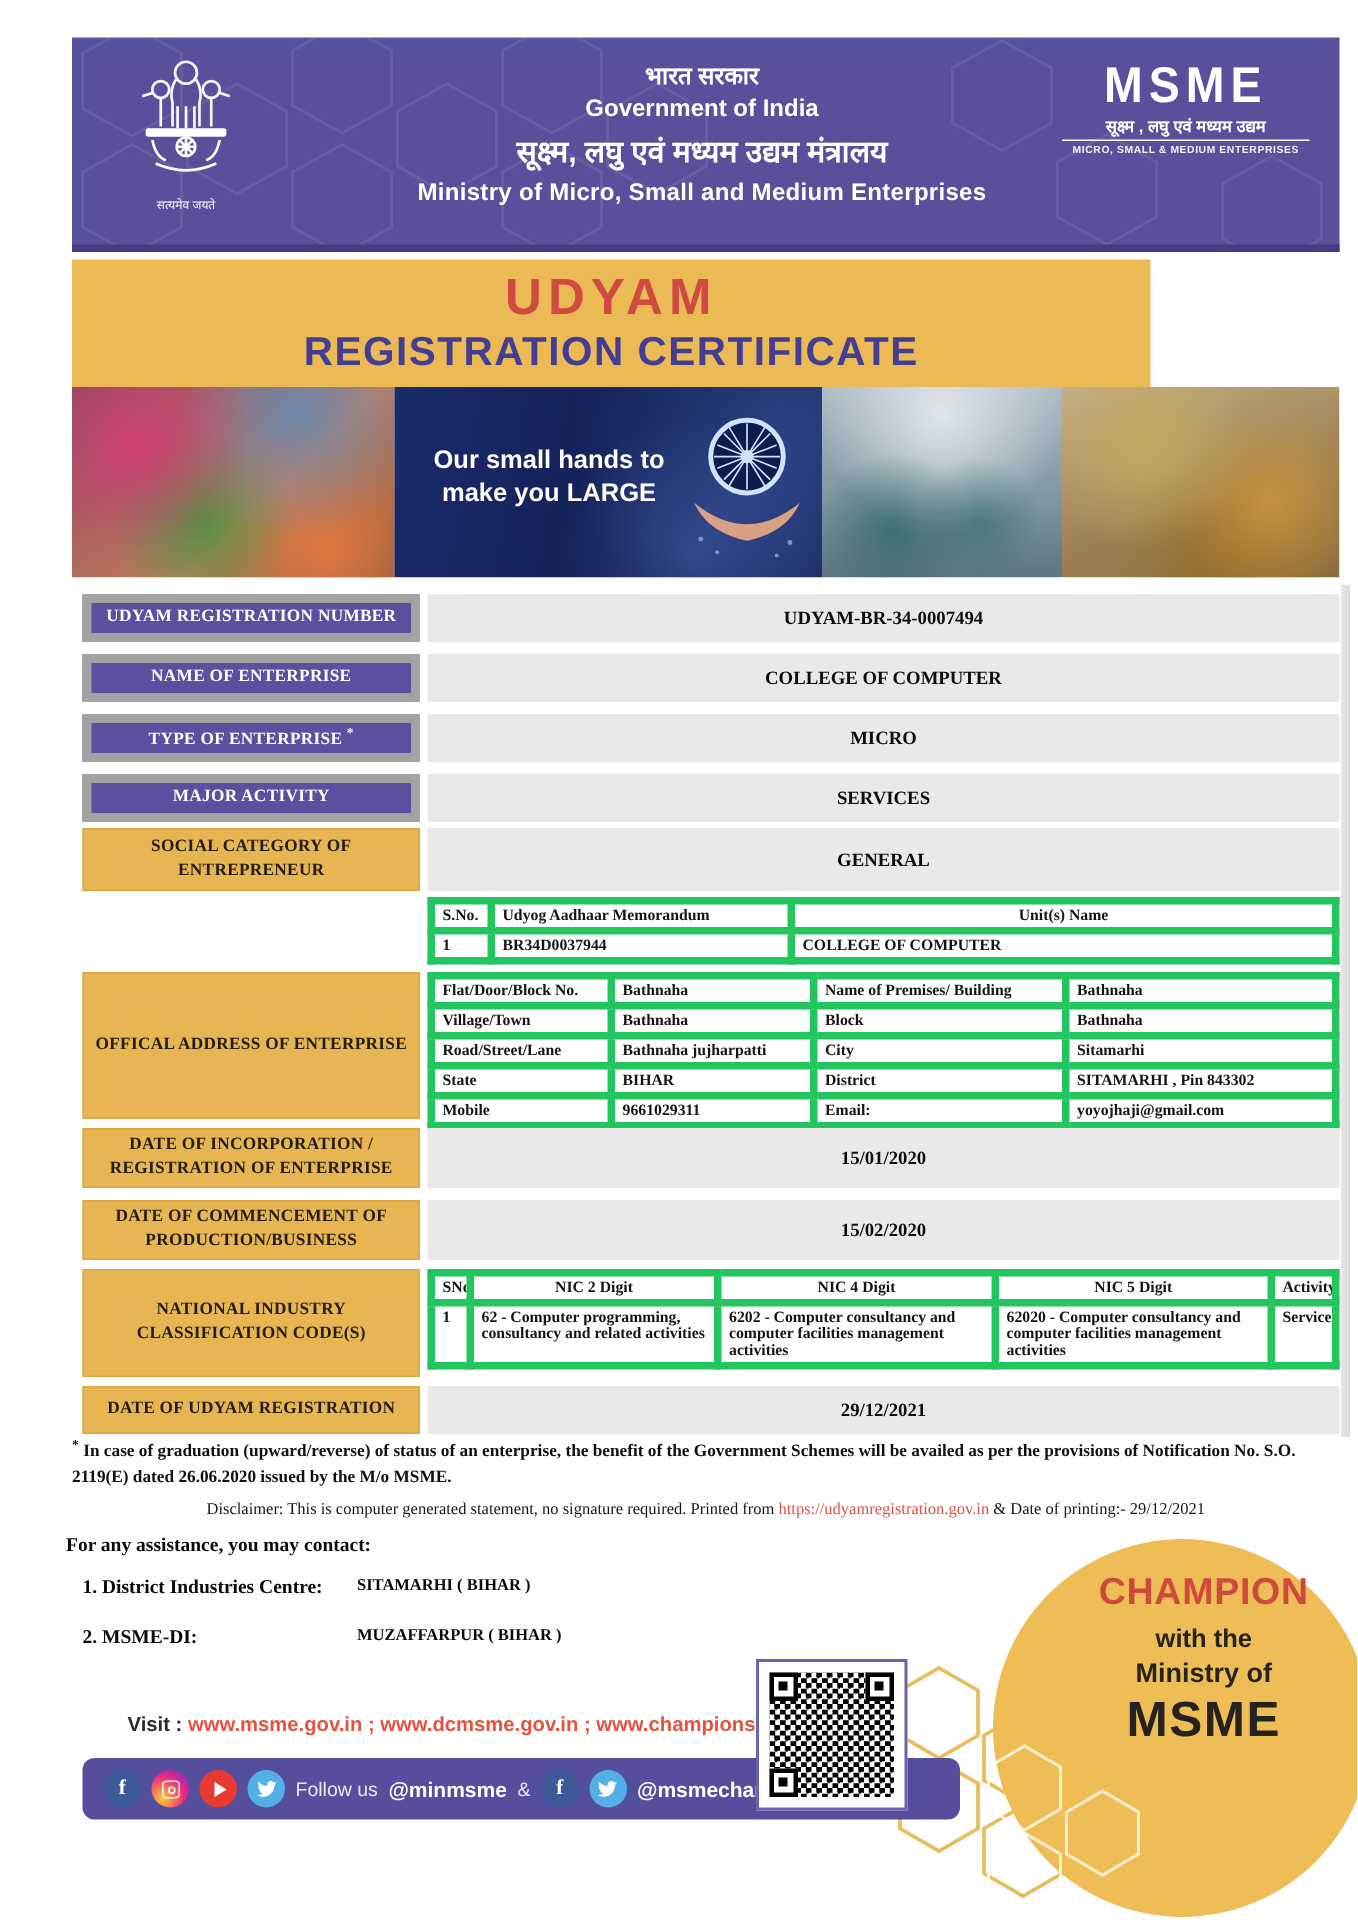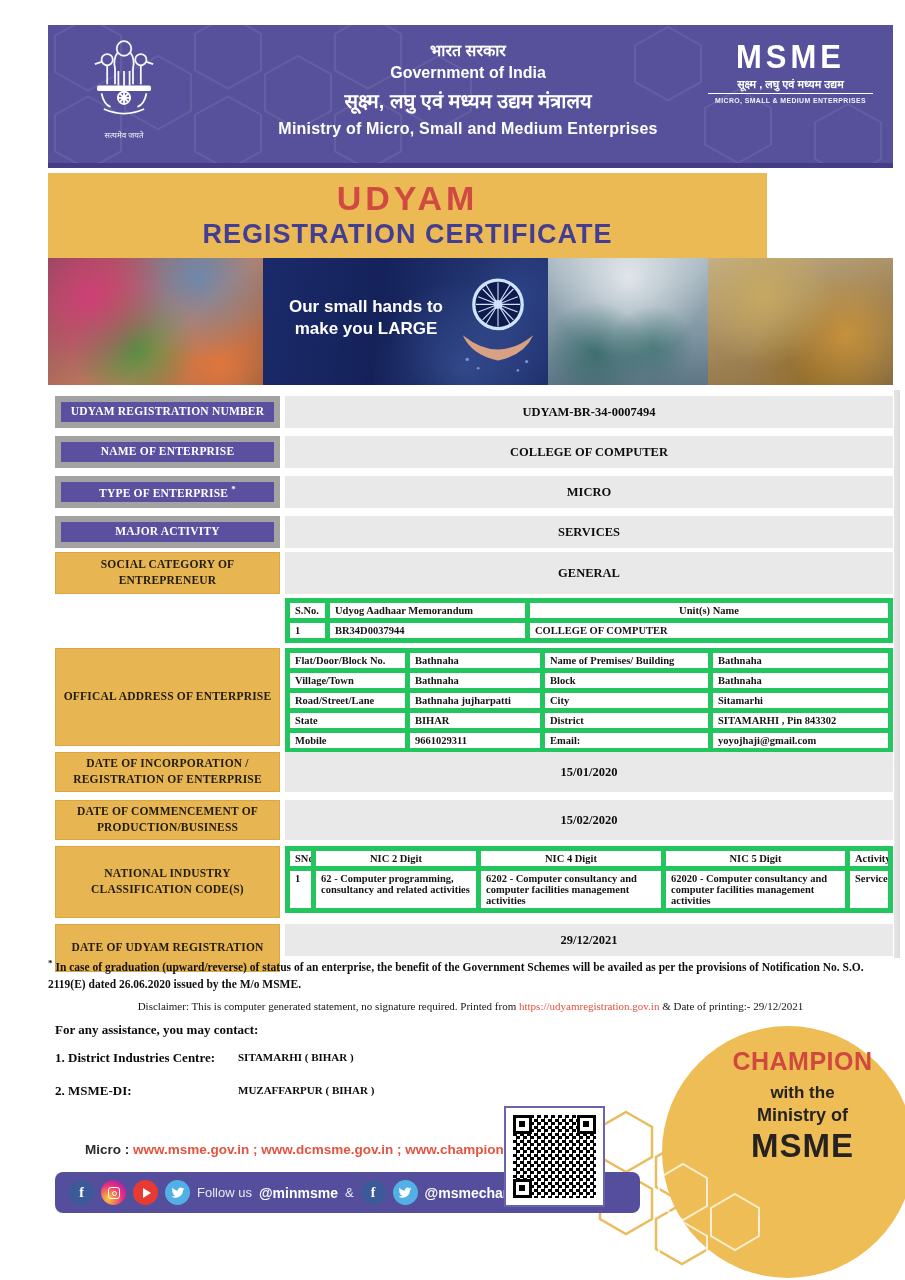--- a/index.html
+++ b/index.html
@@ -72,21 +72,21 @@
   td, th { border:5px solid #22c55e; padding:2px 5px; text-align:left; vertical-align:top; overflow:hidden; }
   th { text-align:center; }
   sup.star { font-size:9px; vertical-align:super; }
 
   
   .footnote { position:absolute; left:48px; top:957px; width:845px; font-weight:bold; font-size:11.5px;
               line-height:1.5; color:#101010; }
   .footnote .mark { font-size:9px; vertical-align:super; margin-right:3px; }
   .disclaimer { position:absolute; left:48px; top:1000px; width:845px; text-align:center; font-size:11px; color:#161616; }
   .disclaimer .rlink { color:#e0523f; }
-  .assist-h { position:absolute; left:55px; top:1022px; font-weight:bold; font-size:13px; color:#0b0b0b; }
+  .assist-h { position:absolute; left:44px; top:1022px; font-weight:bold; font-size:13px; color:#0b0b0b; }
   .assist-l { position:absolute; left:55px; font-weight:bold; font-size:13px; color:#0b0b0b; }
   .assist-v { position:absolute; left:238px; font-weight:bold; font-size:11px; color:#0b0b0b; }
 
   .visit { position:absolute; left:85px; top:1142px; font:bold 13.5px "Liberation Sans","DejaVu Sans",sans-serif; color:#2b2b2b; }
   .visit a, .visit .vl { color:#e4533f; text-decoration:none; cursor:pointer; }
   .visit .vsep { color:#e4533f; }
 
   
   .socialbar { position:absolute; left:55px; top:1172px; width:585px; height:41px; background:#554e9d; border-radius:8px;
                display:flex; align-items:center; gap:7px; padding:0 14px;
@@ -365,21 +365,21 @@
         <td>1</td>
         <td>62 - Computer programming, consultancy and related activities</td>
         <td>6202 - Computer consultancy and computer facilities management activities</td>
         <td>62020 - Computer consultancy and computer facilities management activities</td>
         <td>Services</td>
       </tr>
     </tbody>
       </table>
   </div>
 
-  <div class="lblbox goldL" style="top:924px;height:48px;">
+  <div class="lblbox goldL" style="top:924px;height:32px;">
     <span>DATE OF UDYAM REGISTRATION</span>
   </div>
   <div class="valbox" style="top:924px;height:32px;">
     <span>29/12/2021</span>
   </div>
 
   <div class="footnote">
     <span class="mark">*</span><span>In case of graduation (upward/reverse) of status of an enterprise, the benefit of the Government Schemes will be availed as per the provisions of Notification No. S.O. 2119(E) dated 26.06.2020 issued by the M/o MSME.</span>
   </div>
   <div class="disclaimer">
@@ -409,21 +409,21 @@
     </g>
   </svg>
   <div class="champ-text">
     <div class="cl2">CHAMPION</div>
     <div class="cl3">with the</div>
     <div class="cl4">Ministry of</div>
     <div class="cl5">MSME</div>
   </div>
 
   <div class="visit">
-    <span>Micro : </span><span class="vl">www.msme.gov.in</span><span class="vsep"> ; </span><span class="vl">www.dcmsme.gov.in</span><span class="vsep"> ; </span><span class="vl">www.champions.gov.in</span>
+    <span>Visit : </span><span class="vl">www.msme.gov.in</span><span class="vsep"> ; </span><span class="vl">www.dcmsme.gov.in</span><span class="vsep"> ; </span><span class="vl">www.champions.gov.in</span>
   </div>
 
   <div class="socialbar">
     <span class="sicon fb">
         <span class="glyph">f</span>
       </span>
     <span class="sicon ig">
         <span class="igsq"></span>
       </span>
     <span class="sicon yt">

